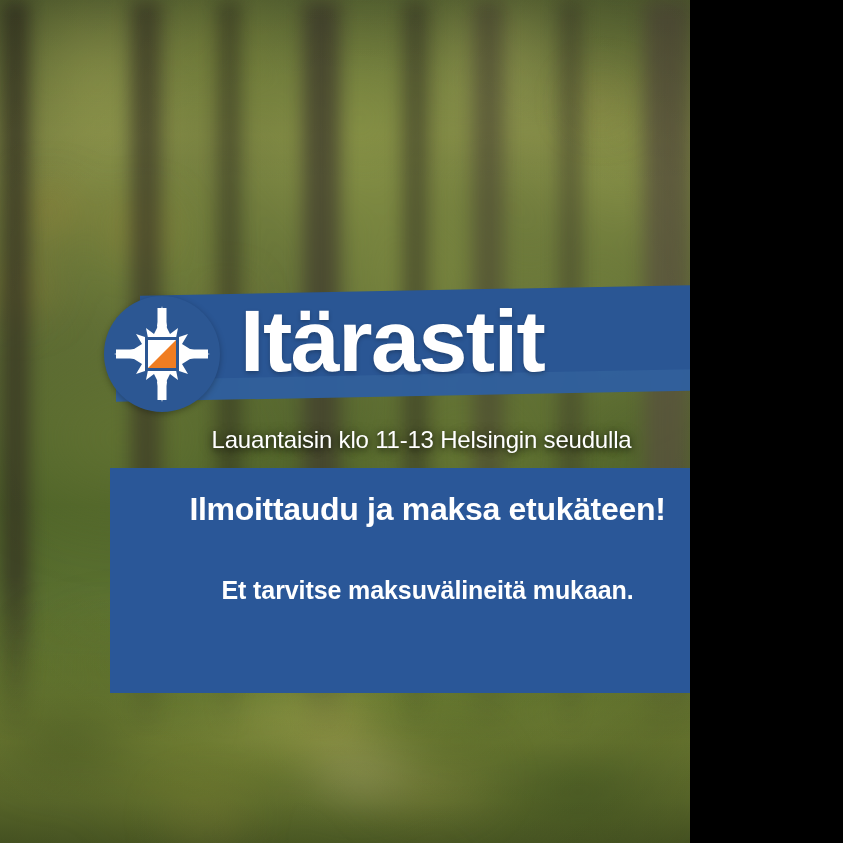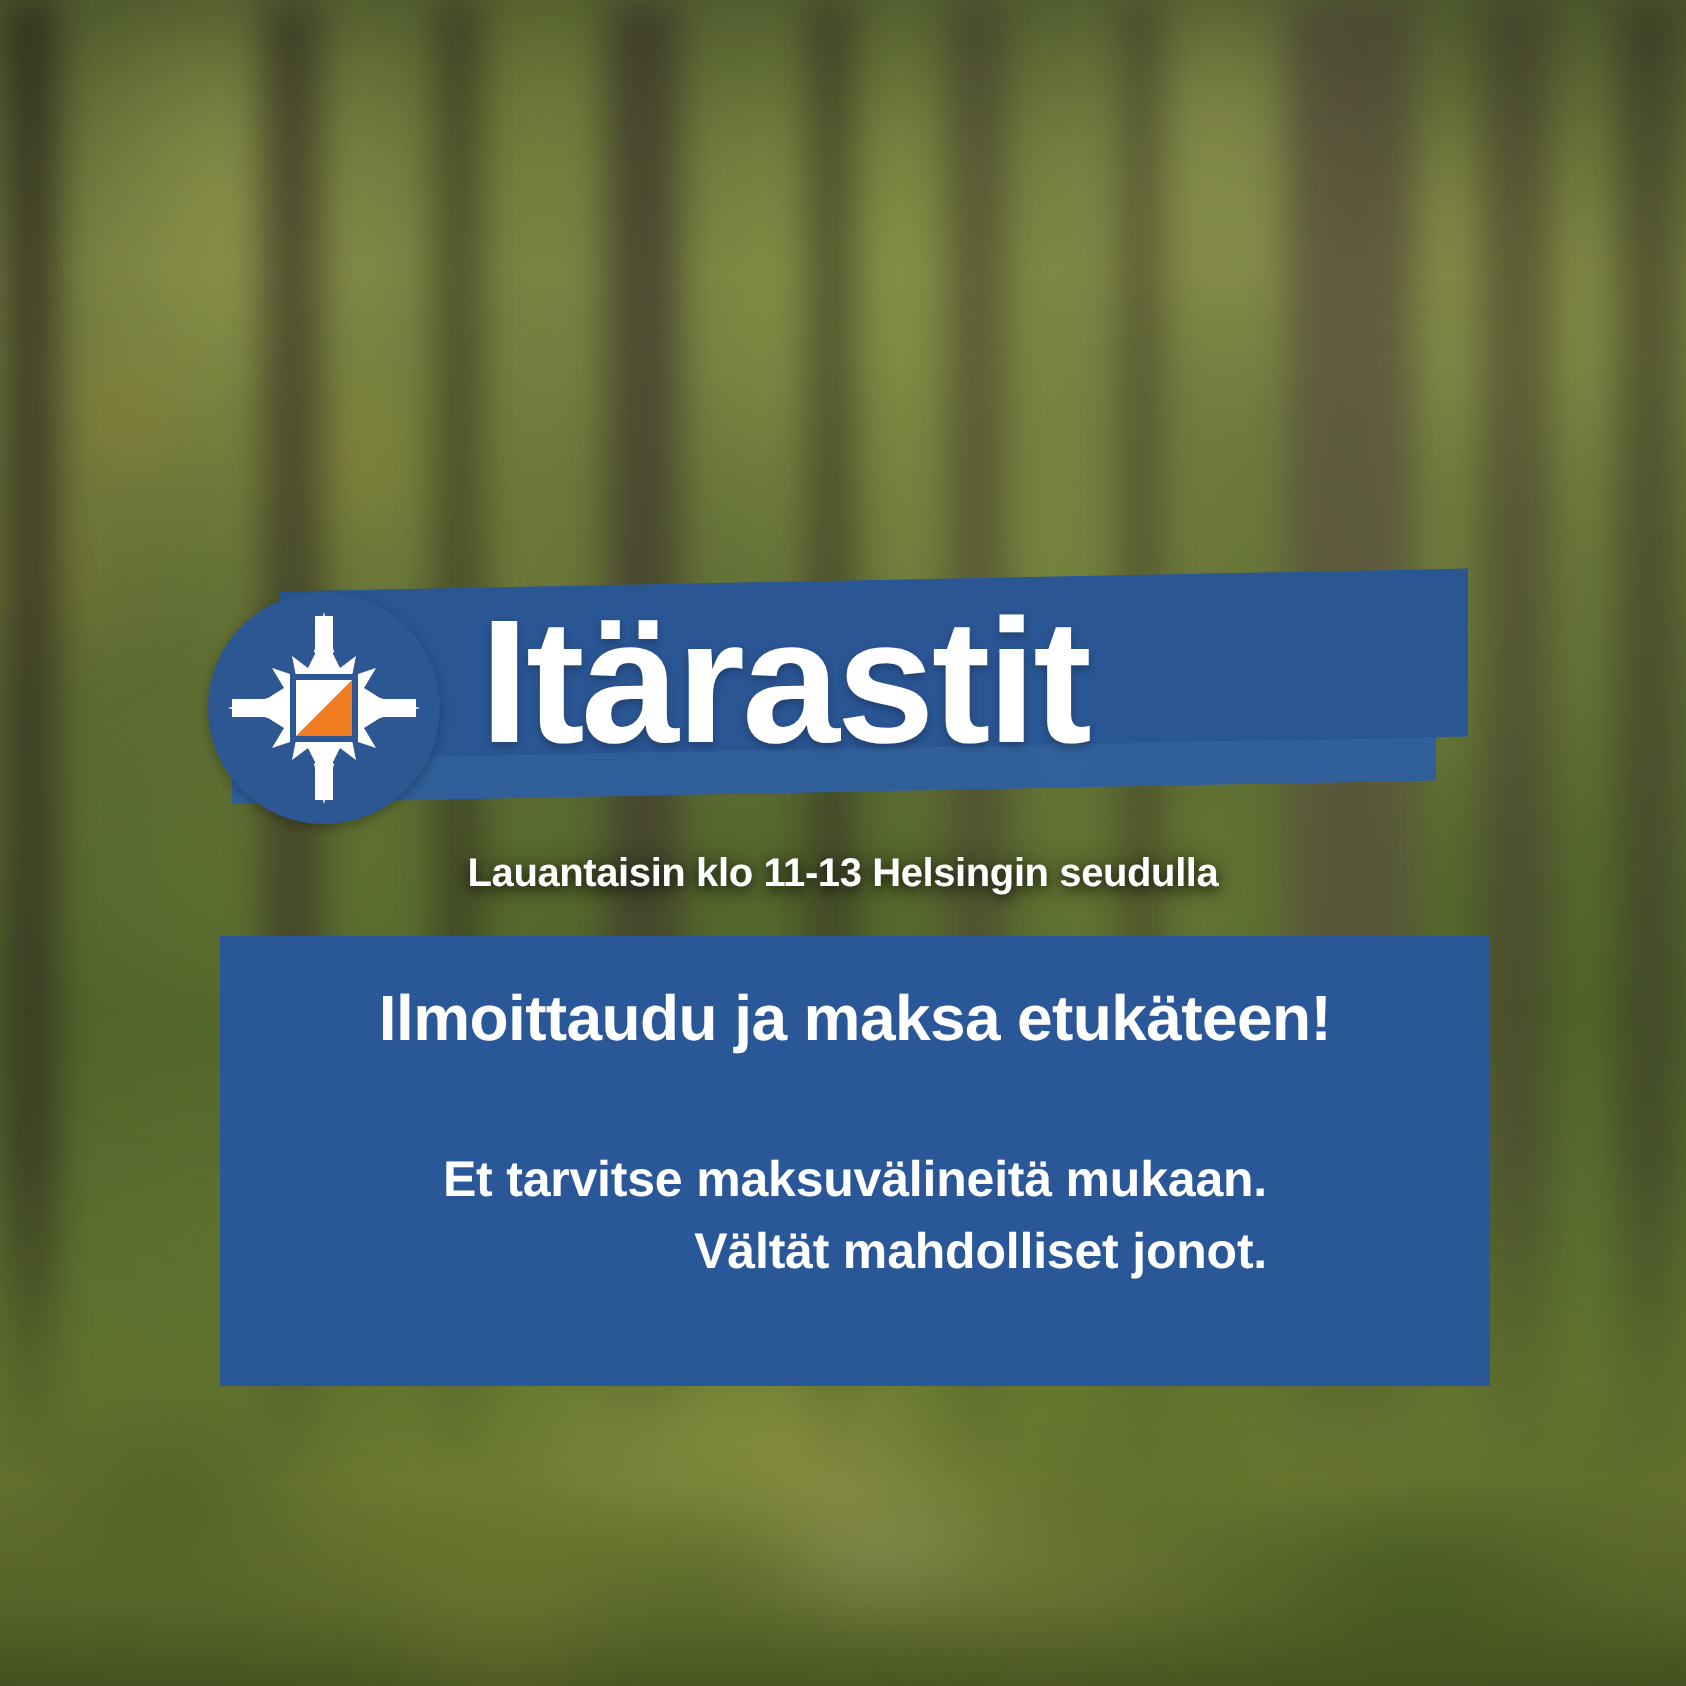--- a/index.html
+++ b/index.html
@@ -7,21 +7,21 @@
     margin: 0;
     padding: 0;
     background: #000;
   }
   body {
     font-family: "Liberation Sans", "DejaVu Sans", sans-serif;
   }
 
   #poster {
     position: relative;
-    width: 843px;
+    width: 690px;
     height: 843px;
     overflow: hidden;
     background: #4a5a32;
   }
 
   
   .bg-layer {
     position: absolute;
     inset: 0;
     pointer-events: none;
@@ -181,22 +181,22 @@
   }
 
   
   .subtitle {
     position: absolute;
     left: 0;
     top: 426px;
     width: 843px;
     text-align: center;
     color: #ffffff;
-    font-size: 20px;
-    font-weight: 700;
+    font-size: 24px;
+    font-weight: 400;
     letter-spacing: -0.2px;
     white-space: nowrap;
     text-shadow: 0 2px 6px rgba(0,0,0,.62), 0 0 14px rgba(0,0,0,.42);
   }
 
   
   .panel {
     position: absolute;
     left: 110px;
     top: 468px;
@@ -280,17 +280,16 @@
 
     <div class="title">Itärastit</div>
   </div>
 
   <div class="subtitle">Lauantaisin klo 11-13 Helsingin seudulla</div>
 
   <div class="panel">
     <div class="panel-headline">Ilmoittaudu ja maksa etukäteen!</div>
     <div class="panel-lines">
       <span class="pl">Et tarvitse maksuvälineitä mukaan.</span>
-      <span class="pl">Vältät mahdolliset jonot.</span>
     </div>
   </div>
 
 </div>
 
 </body></html>

